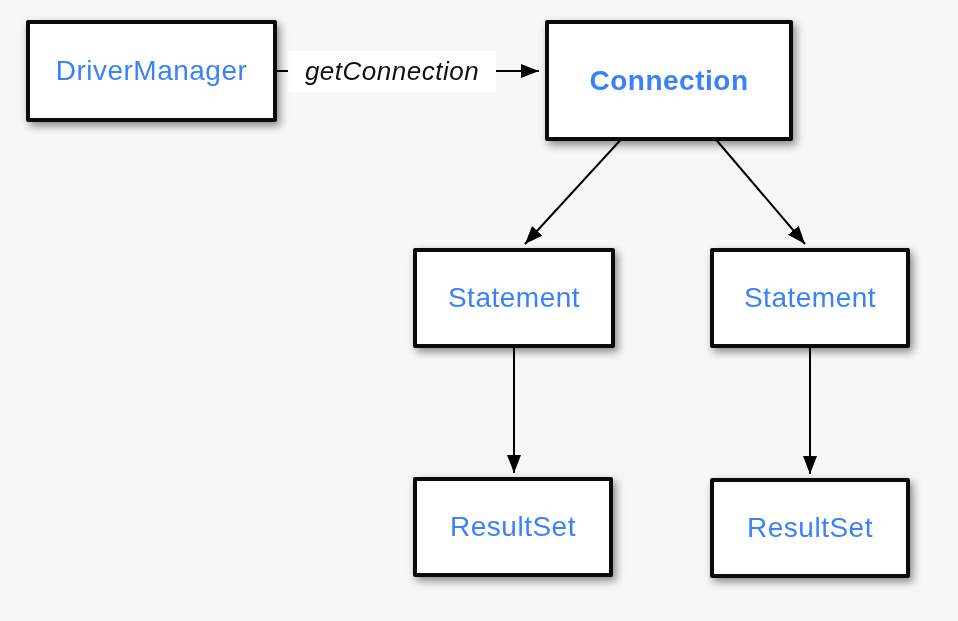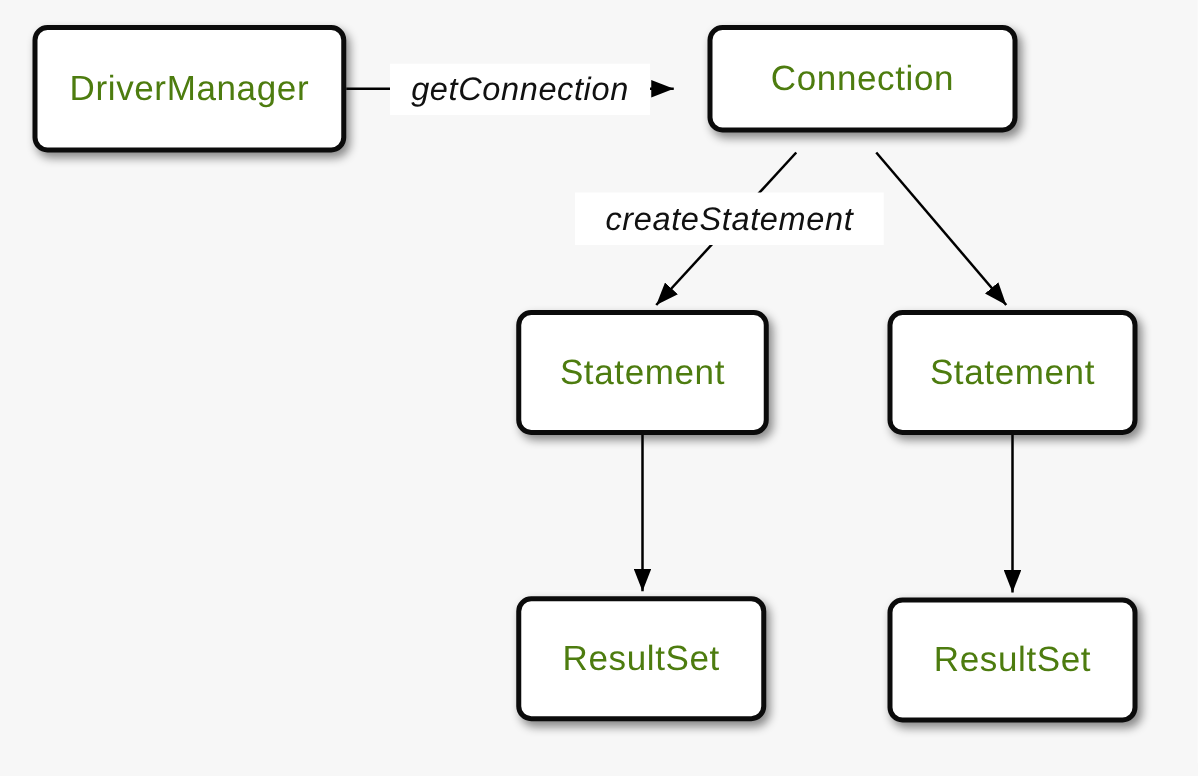--- a/index.html
+++ b/index.html
@@ -22,51 +22,51 @@
   }
   .edges-layer line {
     stroke: #000000;
     stroke-width: 2;
   }
   .node {
     position: absolute;
     z-index: 3;
     background: #ffffff;
     border: 4px solid #0b0b0b;
-    border-radius: 12px;
+    border-radius: 2px;
     box-shadow: 3px 4px 8px rgba(0,0,0,0.45);
     display: flex;
     align-items: center;
     justify-content: center;
     font-size: 28px;
     font-weight: 500;
     letter-spacing: 0.5px;
-    color: #4d7c0f;
+    color: #3b82f6;
     box-sizing: border-box;
   }
   .edge-label {
     position: absolute;
     z-index: 2;
     background: #ffffff;
     color: #111111;
     font-style: italic;
     font-size: 26px;
     font-weight: 500;
     letter-spacing: 0.5px;
     display: flex;
     align-items: center;
     justify-content: center;
     box-sizing: border-box;
   }
-  .label-getconnection  { left: 312px; top: 51px;  width: 208px; height: 41px; }
+  .label-getconnection  { left: 288px; top: 51px;  width: 208px; height: 41px; }
   .label-createstatement{ left: 460px; top: 154px; width: 247px; height: 42px; }
   .label-executequery   { left: 407px; top: 388px; width: 215px; height: 41px; }
 
   .node-drivermanager  { left: 26px;  top: 20px;  width: 251px; height: 102px; }
-  .node-connection     { left: 566px; top: 20px;  width: 248px; height: 86px; }
+  .node-connection     { left: 545px; top: 20px;  width: 248px; height: 121px; font-weight: bold; }
   .node-statement-left { left: 413px; top: 248px; width: 202px; height: 100px; }
   .node-statement-right{ left: 710px; top: 248px; width: 200px; height: 100px; }
   .node-resultset-left { left: 413px; top: 477px; width: 200px; height: 100px; }
   .node-resultset-right{ left: 710px; top: 478px; width: 200px; height: 100px; }
 </style>
 </head>
 <body>
 
 <div class="stage">
 
@@ -77,21 +77,20 @@
       </marker>
     </defs>
     <line x1="277" y1="71" x2="539" y2="71" marker-end="url(#arrowhead)"></line>
     <line x1="637" y1="122" x2="525" y2="244" marker-end="url(#arrowhead)"></line>
     <line x1="701" y1="122" x2="805" y2="244" marker-end="url(#arrowhead)"></line>
     <line x1="514" y1="348" x2="514" y2="473" marker-end="url(#arrowhead)"></line>
     <line x1="810" y1="348" x2="810" y2="474" marker-end="url(#arrowhead)"></line>
   </svg>
 
   <div class="edge-label label-getconnection">getConnection</div>
-  <div class="edge-label label-createstatement">createStatement</div>
 
   <div class="node node-drivermanager">DriverManager</div>
   <div class="node node-connection">Connection</div>
   <div class="node node-statement-left">Statement</div>
   <div class="node node-statement-right">Statement</div>
   <div class="node node-resultset-left">ResultSet</div>
   <div class="node node-resultset-right">ResultSet</div>
 
 </div>
 

